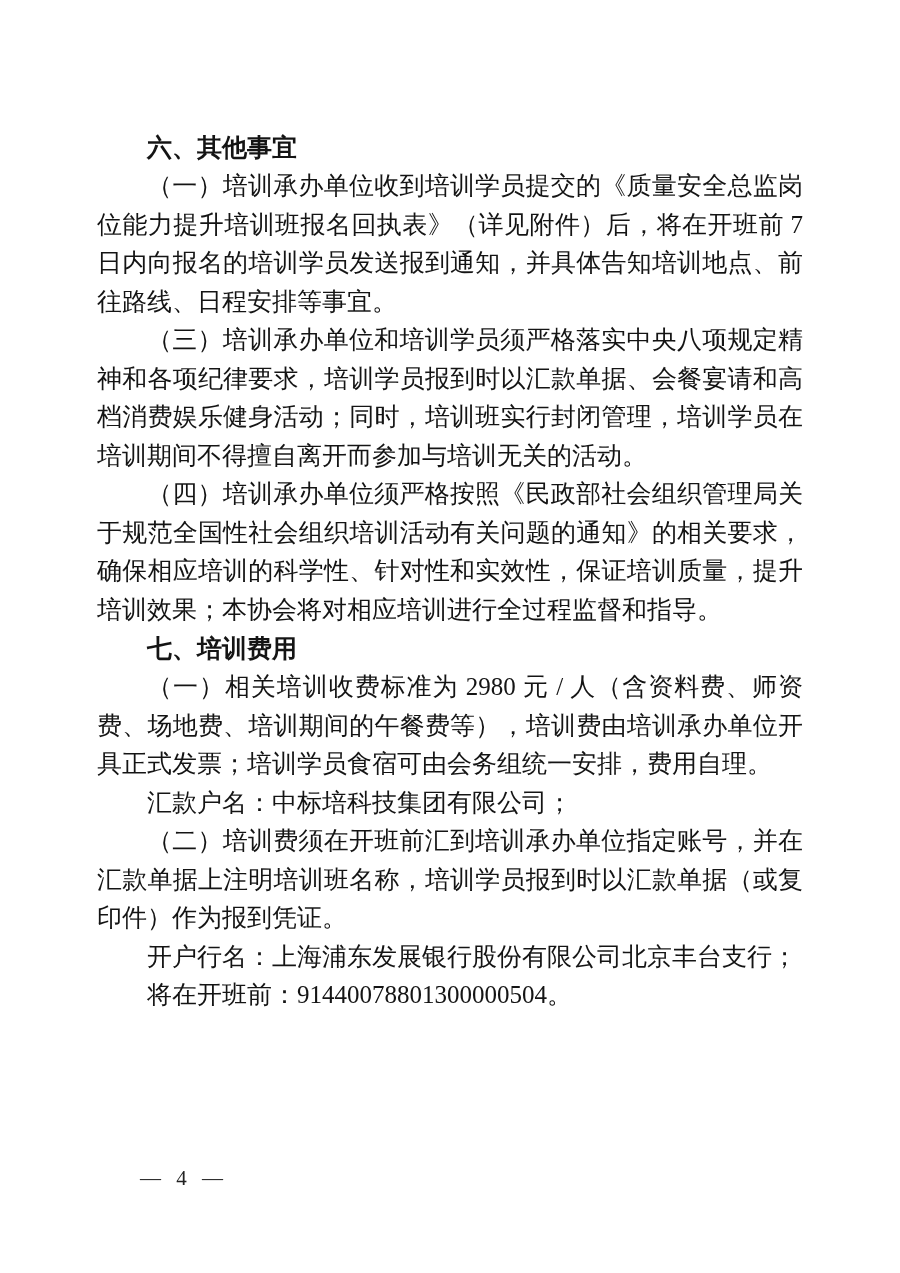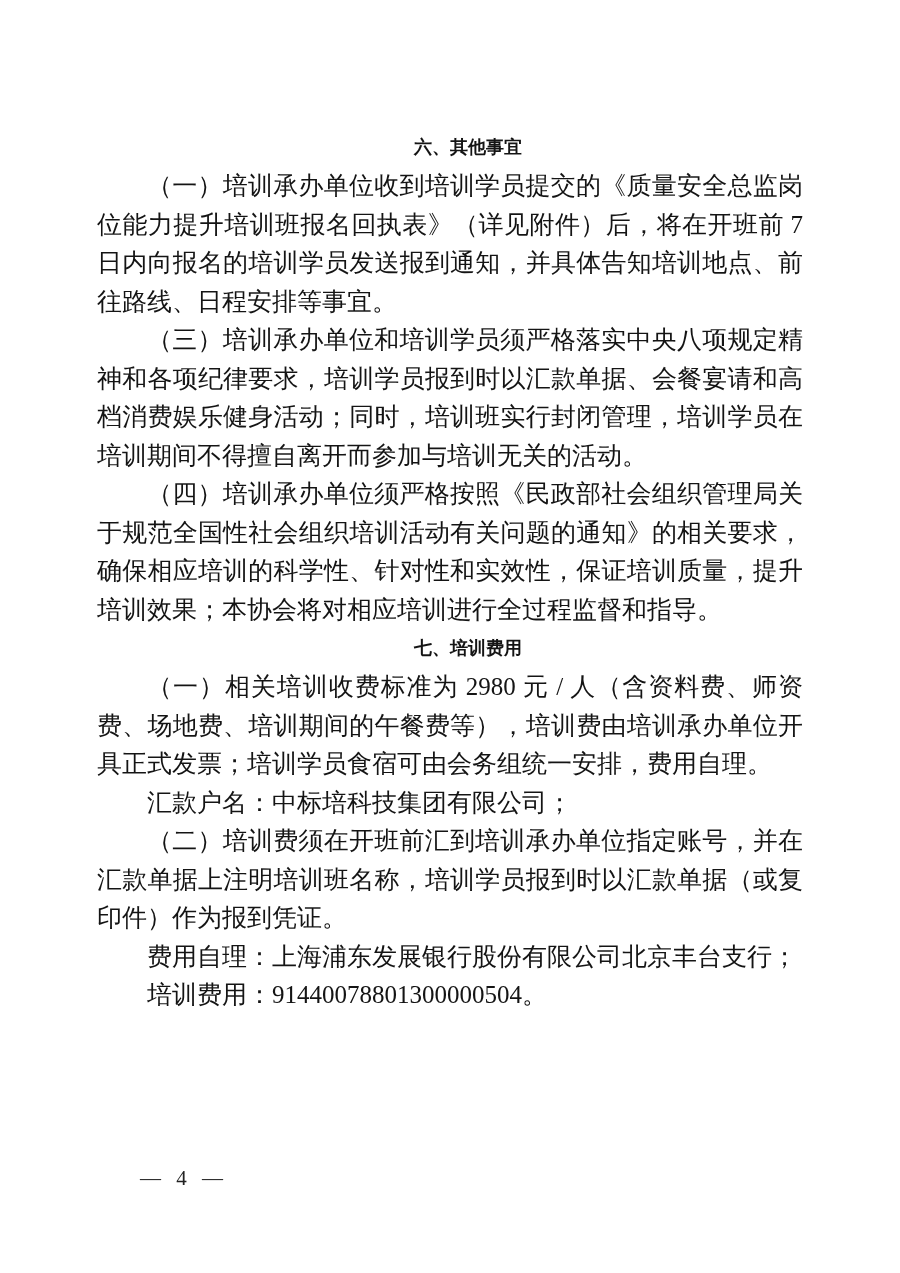--- a/index.html
+++ b/index.html
@@ -27,25 +27,25 @@
     text-align: justify;
     text-justify: inter-ideograph;
   }
   .content p {
     margin: 0;
     text-indent: 2em;
   }
   .section-heading {
     margin: 0;
     font-family: "Liberation Sans", "DejaVu Sans", sans-serif;
-    font-size: 18px;
+    font-size: 25px;
     font-weight: bold;
     text-indent: 2em;
     line-height: 39px;
-    text-align: center;
+    text-align: left;
   }
   .page-footer {
     position: absolute;
     left: 140px;
     top: 1166px;
     font-family: "Liberation Serif", "DejaVu Serif", serif;
     font-size: 21px;
     letter-spacing: 5px;
     color: #222222;
   }
@@ -66,22 +66,22 @@
     <p>（四）培训承办单位须严格按照《民政部社会组织管理局关于规范全国性社会组织培训活动有关问题的通知》的相关要求，确保相应培训的科学性、针对性和实效性，保证培训质量，提升培训效果；本协会将对相应培训进行全过程监督和指导。</p>
 
     <h2 class="section-heading">七、培训费用</h2>
 
     <p>（一）相关培训收费标准为 2980 元 / 人（含资料费、师资费、场地费、培训期间的午餐费等），培训费由培训承办单位开具正式发票；培训学员食宿可由会务组统一安排，费用自理。</p>
 
     <p>汇款户名：中标培科技集团有限公司；</p>
 
     <p>（二）培训费须在开班前汇到培训承办单位指定账号，并在汇款单据上注明培训班名称，培训学员报到时以汇款单据（或复印件）作为报到凭证。</p>
 
-    <p>费用自理：上海浦东发展银行股份有限公司北京丰台支行；</p>
+    <p>开户行名：上海浦东发展银行股份有限公司北京丰台支行；</p>
 
-    <p>培训费用：91440078801300000504。</p>
+    <p>将在开班前：91440078801300000504。</p>
 
   </div>
 
   <div class="page-footer">
     <span>— 4 —</span>
   </div>
 </div>
 
 </body></html>

